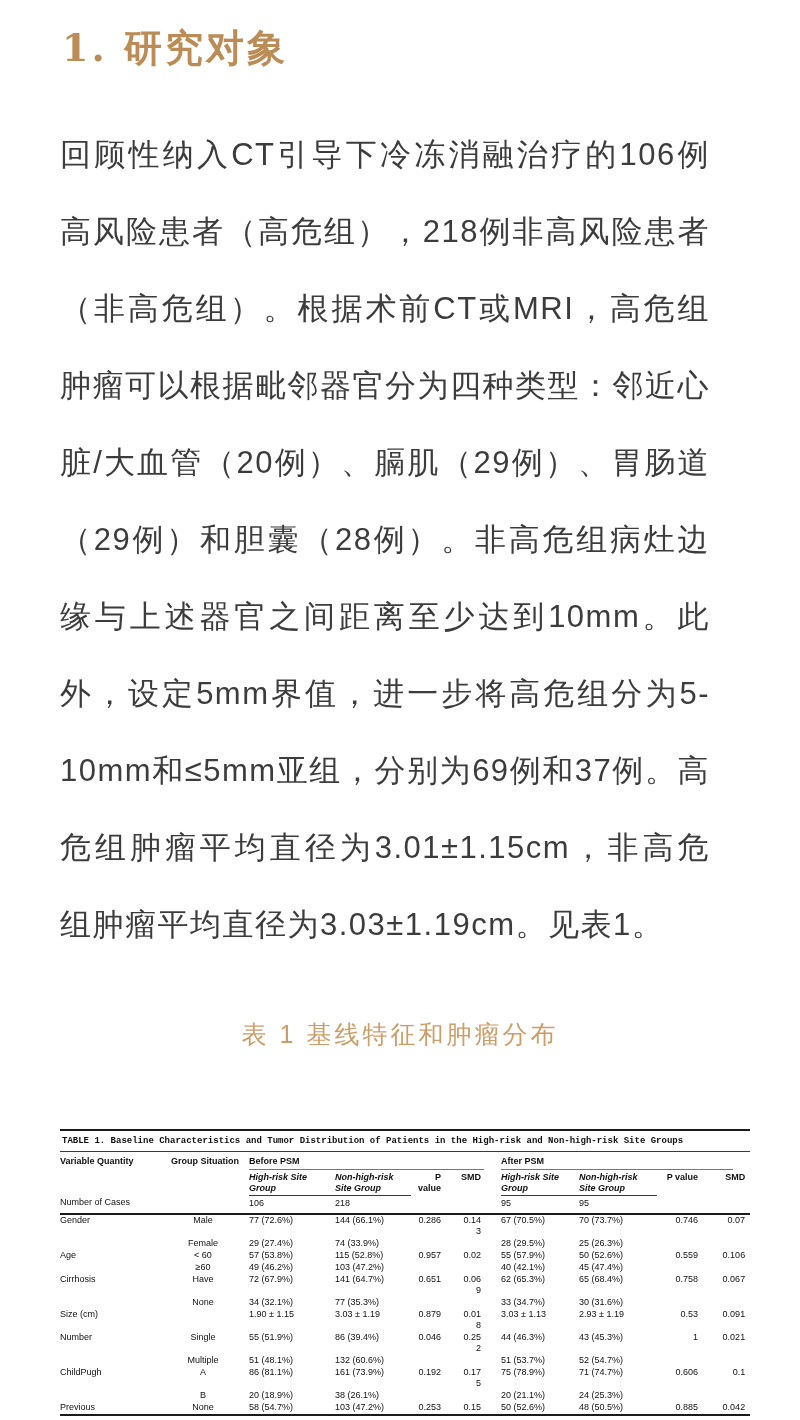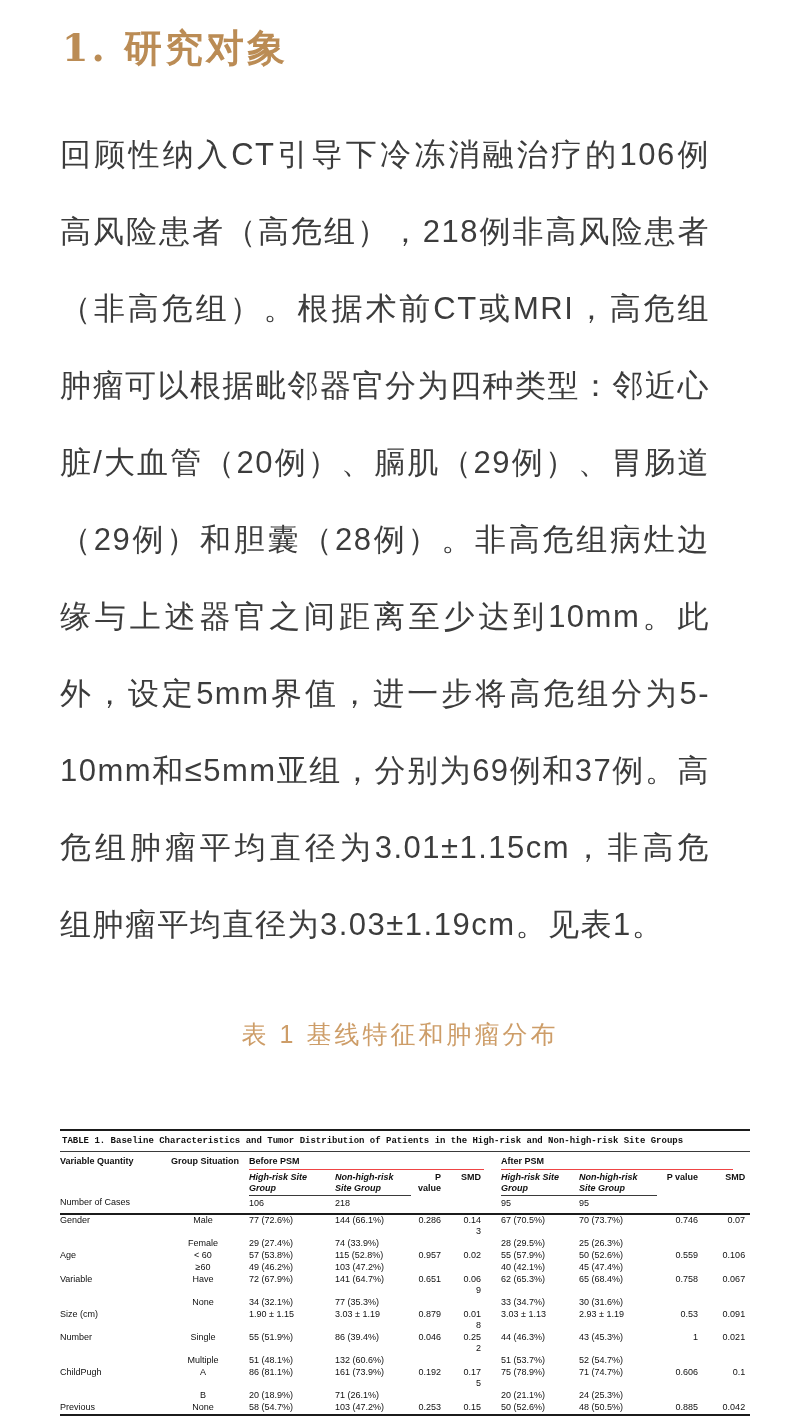--- a/index.html
+++ b/index.html
@@ -155,21 +155,21 @@
           <td>49 (46.2%)</td>
           <td>103 (47.2%)</td>
           <td></td>
           <td></td>
           <td>40 (42.1%)</td>
           <td>45 (47.4%)</td>
           <td></td>
           <td></td>
         </tr>
         <tr>
-          <td>Variable</td>
+          <td>Cirrhosis</td>
           <td>Have</td>
           <td>72 (67.9%)</td>
           <td>141 (64.7%)</td>
           <td>0.651</td>
           <td>0.069</td>
           <td>62 (65.3%)</td>
           <td>65 (68.4%)</td>
           <td>0.758</td>
           <td>0.067</td>
         </tr>
@@ -230,21 +230,21 @@
           <td>0.175</td>
           <td>75 (78.9%)</td>
           <td>71 (74.7%)</td>
           <td>0.606</td>
           <td>0.1</td>
         </tr>
         <tr>
           <td></td>
           <td>B</td>
           <td>20 (18.9%)</td>
-          <td>71 (26.1%)</td>
+          <td>38 (26.1%)</td>
           <td></td>
           <td></td>
           <td>20 (21.1%)</td>
           <td>24 (25.3%)</td>
           <td></td>
           <td></td>
         </tr>
         <tr>
           <td>Previous</td>
           <td>None</td>

